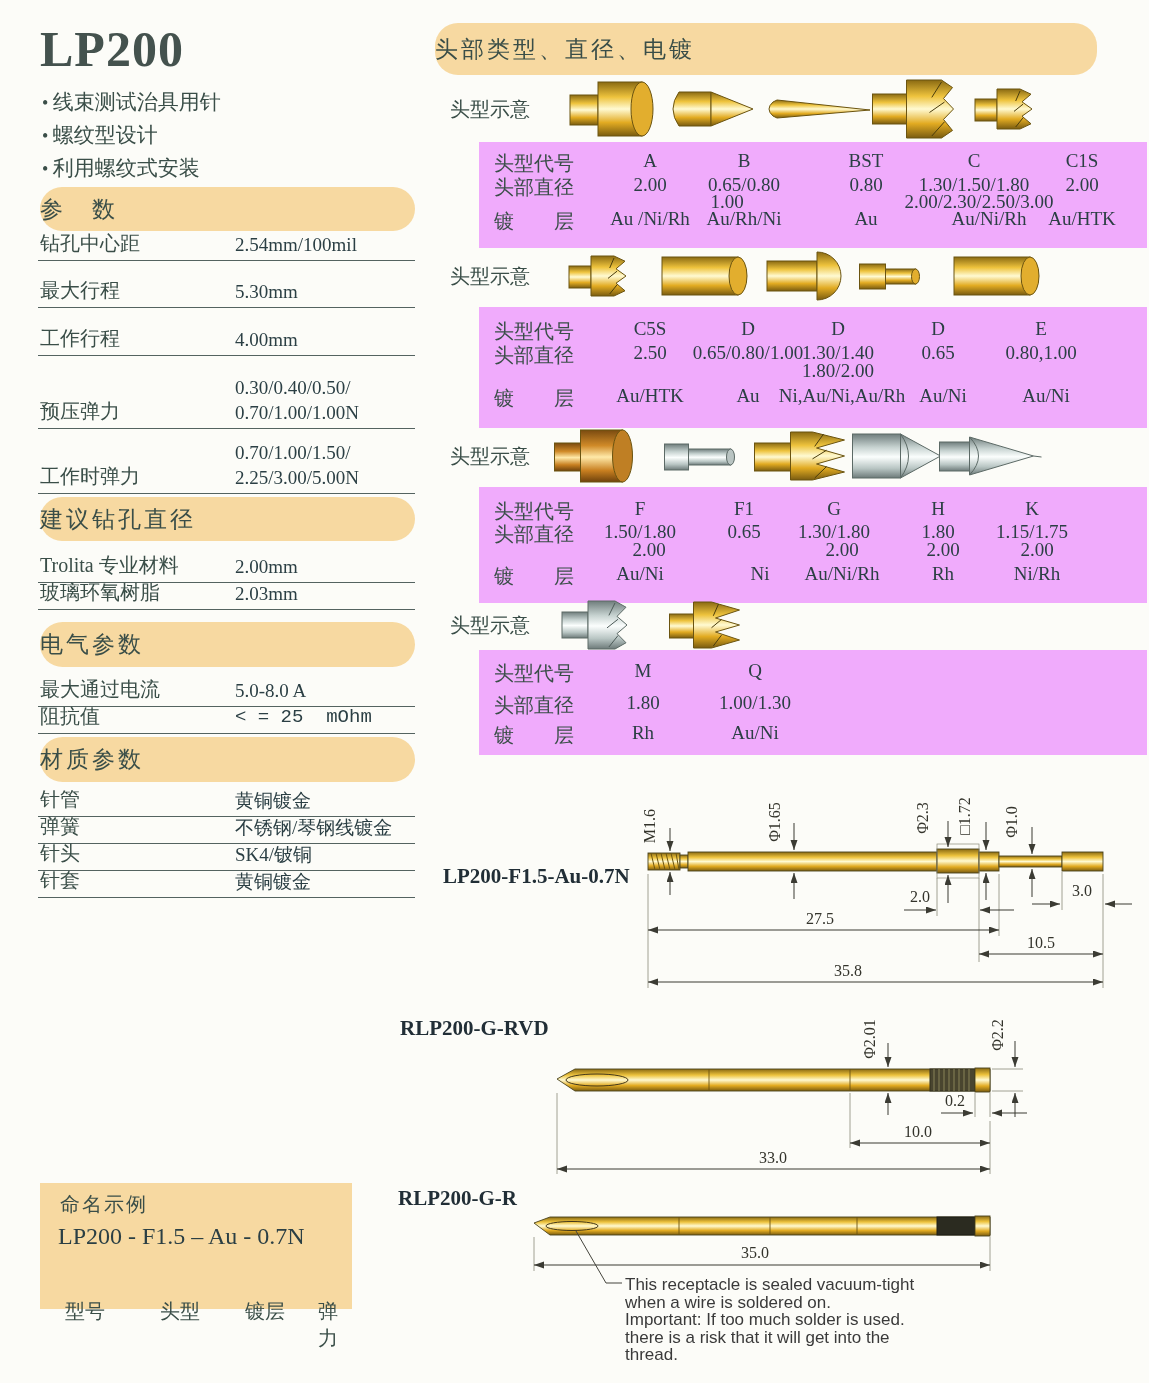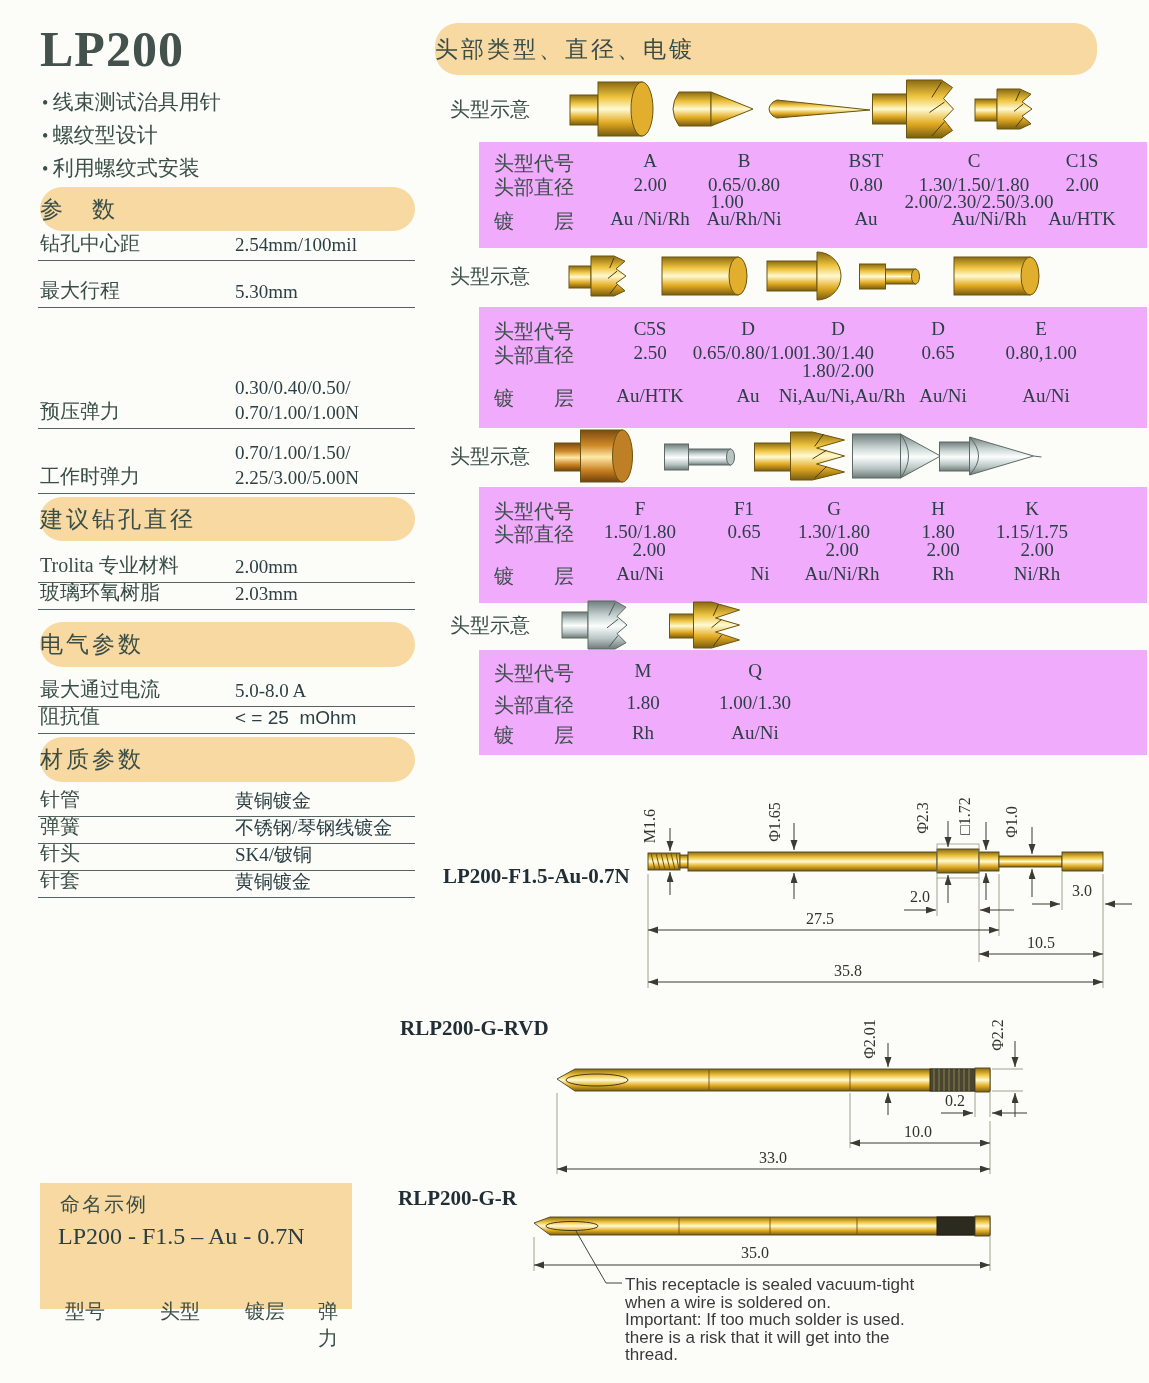--- a/index.html
+++ b/index.html
@@ -6,21 +6,21 @@
   .page{position:relative;width:1149px;height:1383px;background:#fcfcf8;overflow:hidden;
         font-family:"Liberation Serif","DejaVu Serif",serif;color:#32443f;}
   .title{position:absolute;left:40px;top:20px;font-size:50px;font-weight:bold;color:#44524e;letter-spacing:1px;}
   .bullet{position:absolute;left:42px;font-size:21px;color:#3a4e48;white-space:pre;}
   .bullet::before{content:"\2022  ";font-size:18px;}
   .bar{position:absolute;background:#f7d9a1;display:flex;align-items:center;
        font-size:23px;letter-spacing:3px;color:#3a4e48;box-sizing:border-box;border-radius:23px;}
   .prow{position:absolute;left:38px;width:377px;border-bottom:1.4px solid #546360;}
   .prow .lb{position:absolute;left:2px;bottom:3px;font-size:20px;white-space:pre;color:#3a4e48;}
   .prow .vl{position:absolute;left:197px;bottom:3px;font-size:19px;color:#2b3f44;white-space:pre;line-height:25px;text-align:left;}
-  .mono{font-family:Liberation Sans, sans-serif;font-size:18px;}
+  .mono{font-family:Liberation Mono, monospace;font-size:18px;}
   .panel{position:absolute;left:435px;width:668px;background:#f0abfc;margin-left:44px;}
   .illus{position:absolute;left:435px;width:668px;}
   .rl{position:absolute;left:15px;font-size:20px;color:#3a4e48;white-space:pre;}
   .illus .rl{top:50%;transform:translateY(-50%);}
   .c{position:absolute;transform:translateX(-50%);font-size:19px;color:#2b3f44;white-space:pre;text-align:center;}
   .icon{position:absolute;top:50%;transform:translate(-50%,-50%);line-height:0;}
   .namebox{position:absolute;left:40px;top:1183px;width:312px;height:126px;background:#f7d9a1;}
   .namebox .h{position:absolute;left:20px;top:8px;font-size:20px;letter-spacing:2px;color:#3a4e48;}
   .namebox .ex{position:absolute;left:18px;top:40px;font-size:24px;color:#2b3f44;white-space:pre;}
   .namebox .lg{position:absolute;top:76px;font-size:20px;color:#3a4e48;margin-top:39px;}
@@ -67,20 +67,24 @@
 
   <div class="bar" style="left:40px;top:187px;width:375px;height:44px">参　数</div>
 
   <div class="prow" style="top:232px;height:28px">
     <span class="lb">钻孔中心距</span>
     <span class="vl">2.54mm/100mil</span>
   </div>
   <div class="prow" style="top:279px;height:28px">
     <span class="lb">最大行程</span>
     <span class="vl">5.30mm</span>
+  </div>
+  <div class="prow" style="top:327px;height:28px">
+    <span class="lb">工作行程</span>
+    <span class="vl">4.00mm</span>
   </div>
   <div class="prow" style="top:368px;height:60px">
     <span class="lb">预压弹力</span>
     <span class="vl"><span style="display:block">0.30/0.40/0.50/</span><span style="display:block">0.70/1.00/1.00N</span></span>
   </div>
   <div class="prow" style="top:433px;height:60px">
     <span class="lb">工作时弹力</span>
     <span class="vl"><span style="display:block">0.70/1.00/1.50/</span><span style="display:block">2.25/3.00/5.00N</span></span>
   </div>
 

